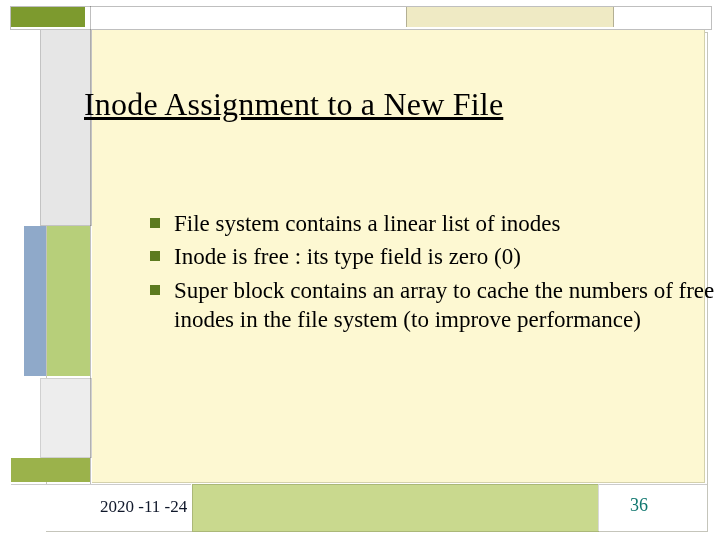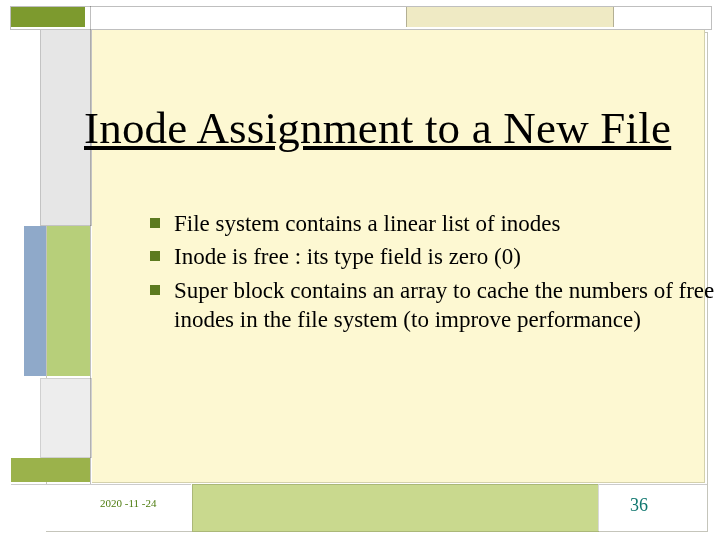--- a/index.html
+++ b/index.html
@@ -52,26 +52,25 @@
     border-right: 1px solid rgba(90,90,60,0.25);
     border-bottom: 1px solid rgba(90,90,60,0.25);
   }
 
   
   .title {
     position: absolute;
     left: 84px;
     top: 86px;
     width: 620px;
-    font-size: 45px;
+    font-size: 32px;
     font-weight: 400;
     text-decoration: underline;
     color: #000;
     letter-spacing: 0.2px;
-    margin-top: 16px;
   }
 
   .bullets {
     position: absolute;
     left: 104px;
     top: 186px;
     width: 590px;
     font-size: 23px;
     line-height: 1.28;
     color: #000;
@@ -89,22 +88,22 @@
     top: 9px;
     width: 10px;
     height: 10px;
     background: #5c7a1f;
   }
 
   .footer-date {
     position: absolute;
     left: 100px;
     top: 497px;
-    font-size: 11px;
-    color: #4d7c0f;
+    font-size: 17px;
+    color: #0f172a;
     font-family: "Times New Roman", Times, serif;
   }
   .footer-page {
     position: absolute;
     right: 72px;
     top: 495px;
     font-size: 18px;
     color: #0f766e;
   }
 </style>

